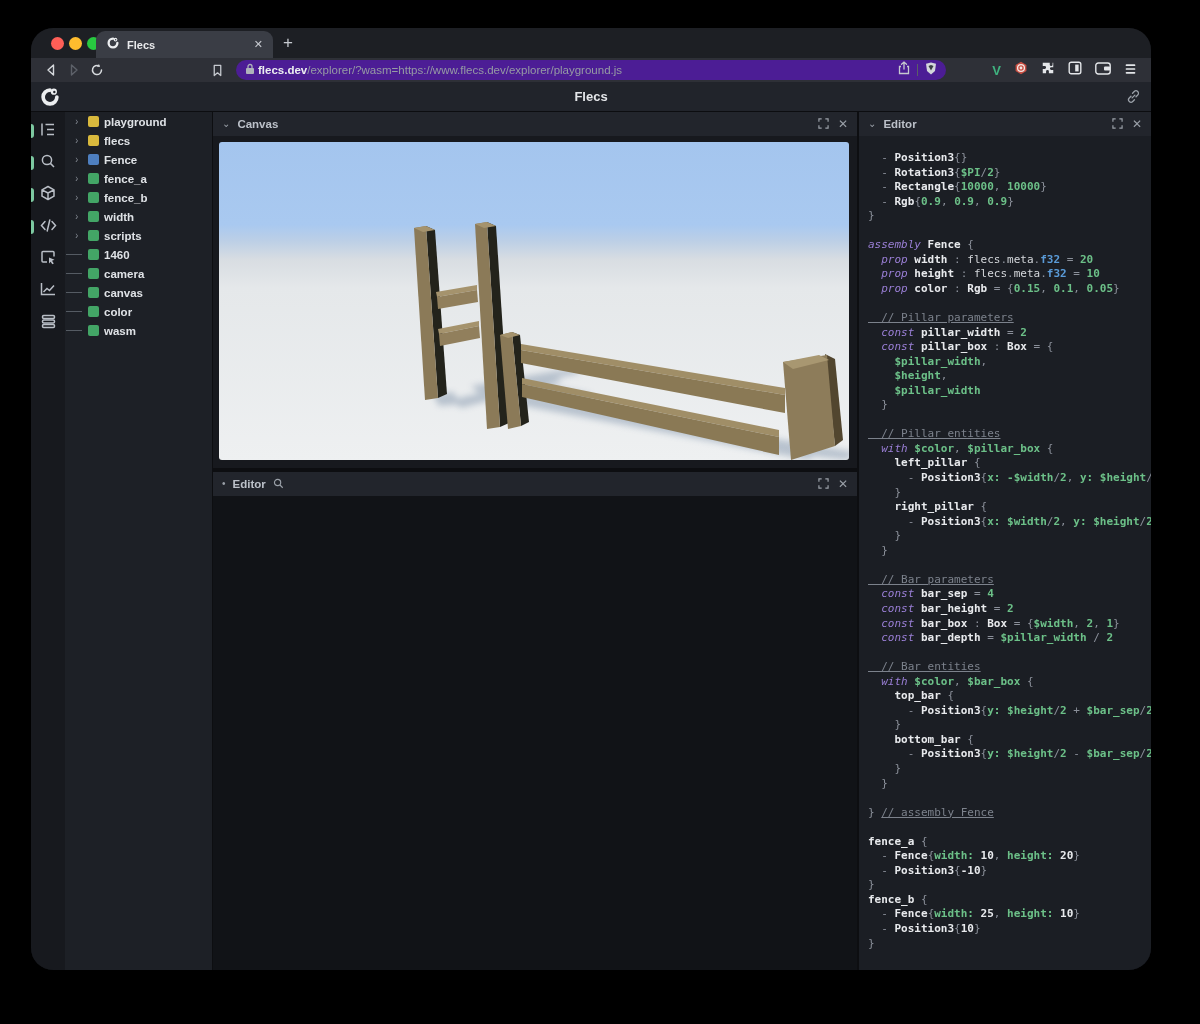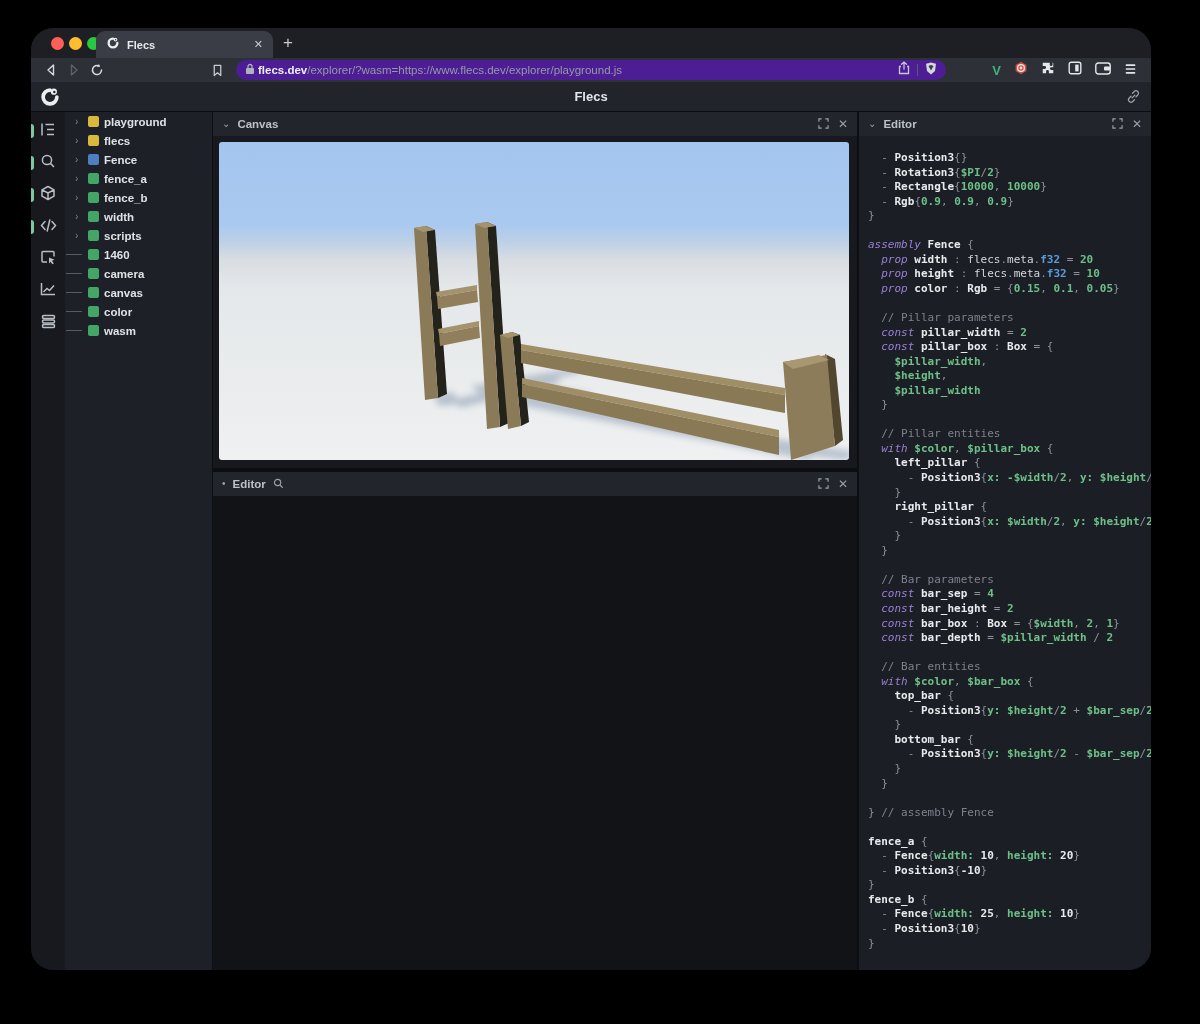--- a/index.html
+++ b/index.html
@@ -80,21 +80,21 @@
 
   
   #editor-panel { position:absolute; left:828px; top:0; width:292px; height:100%; background:#1b1e24; overflow:hidden; }
   #code { position:absolute; left:9px; top:27px; right:0; font-family:"DejaVu Sans Mono",monospace;
           font-size:11px; line-height:14.55px; white-space:pre;margin-top:12px; }
   #code .k { color:#9a7fd6;font-style:italic; }
   #code .i { color:#e8eaed; font-weight:bold; }
   #code .p { color:#8b909a; }
   #code .v { color:#6cc088; font-weight:bold; }
   #code .b { color:#5a9bd8; font-weight:bold; }
-  #code .c { color:#7c828c; }
+  #code .c { color:#7c828c;text-decoration:underline; }
   #code .w { color:#d4d7db; }
 </style>
 </head>
 <body>
 
 <div id="window">
 
   <div id="tabstrip">
     <div id="tl-close" class="tl"></div>
     <div id="tl-min" class="tl"></div>

